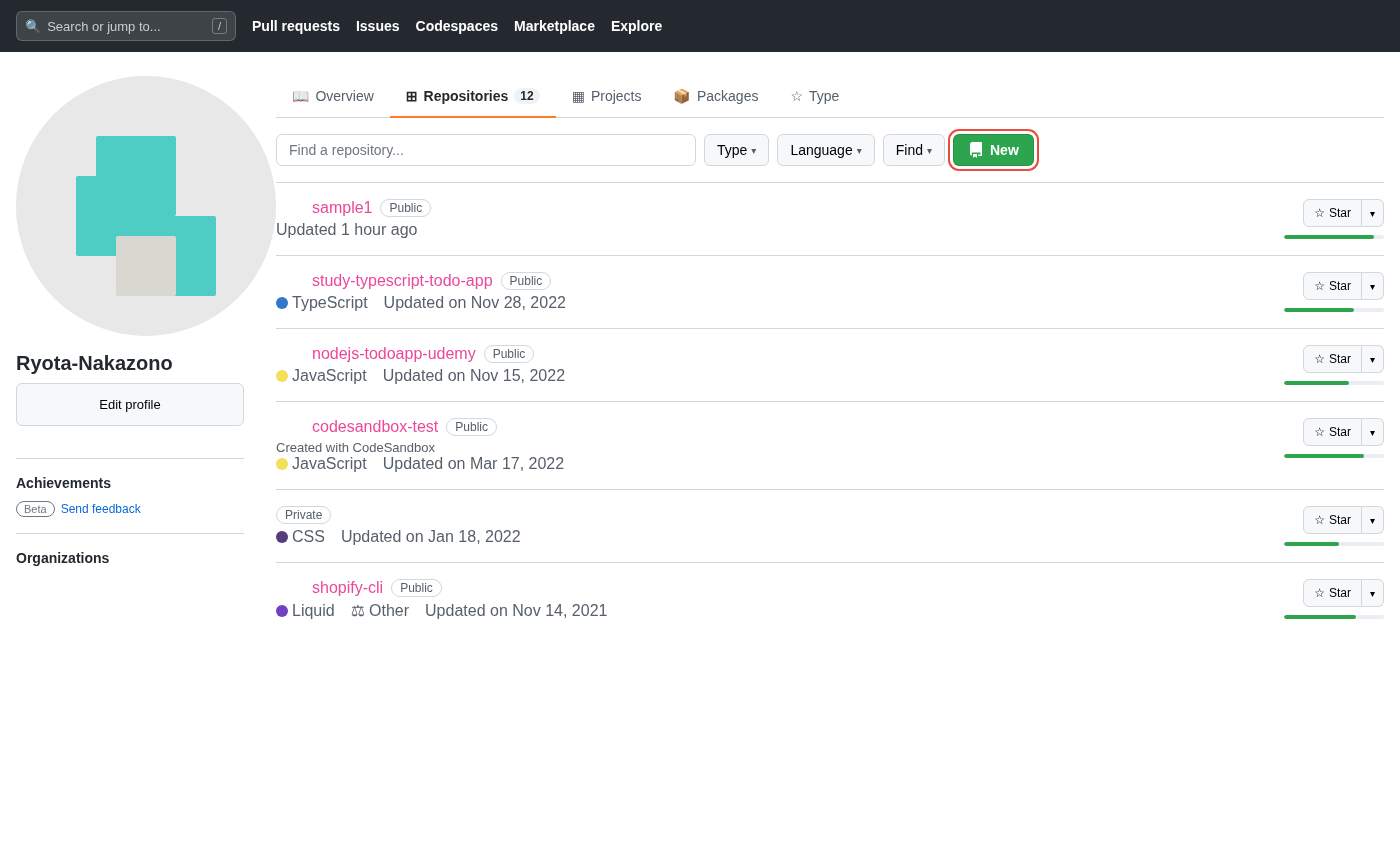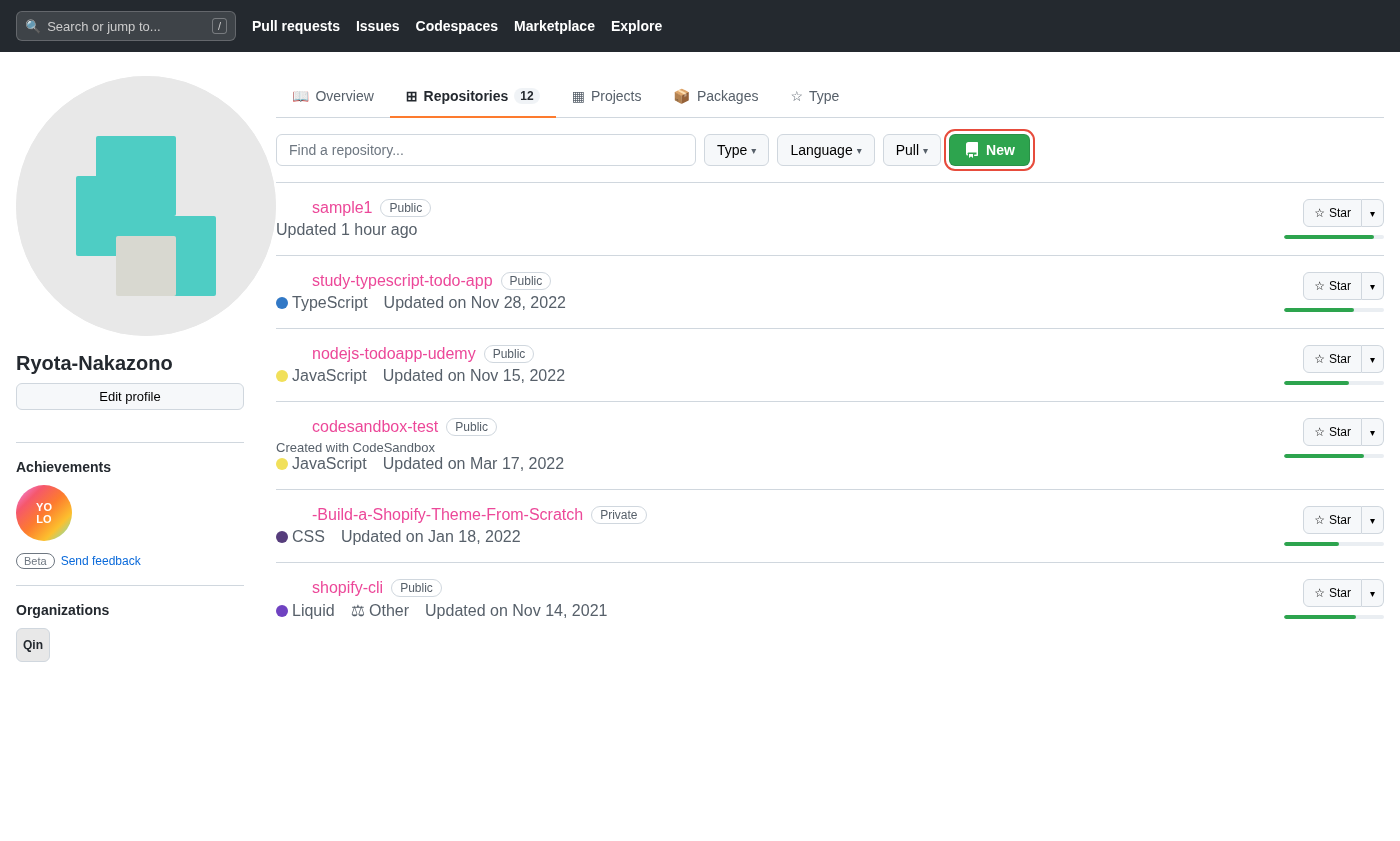--- a/index.html
+++ b/index.html
@@ -17,21 +17,21 @@
     .sidebar { width: 260px; flex-shrink: 0; padding-right: 32px; }
     .main { flex: 1; }
 
     
     .avatar-wrap { width: 260px; height: 260px; border-radius: 50%; overflow: hidden; background: #e8e8e8; margin-bottom: 16px; position: relative; display: flex; align-items: center; justify-content: center; }
     .avatar-svg { width: 100%; height: 100%; }
     .avatar-emoji { position: absolute; bottom: 12px; right: 16px; font-size: 18px; }
 
     
     .username { font-size: 20px; font-weight: 600; margin-bottom: 8px; }
-    .edit-profile-btn { width: 100%; padding: 5px 12px; border: 1px solid #d0d7de; border-radius: 6px; background: #f6f8fa; font-size: 13px; cursor: pointer; margin-bottom: 16px; }
+    .edit-profile-btn { width: 100%; padding: 13px 12px; border: 1px solid #d0d7de; border-radius: 6px; background: #f6f8fa; font-size: 13px; cursor: pointer; margin-bottom: 16px; }
     .divider { border: none; border-top: 1px solid #d0d7de; margin: 16px 0; }
 
     
     .section-title { font-size: 14px; font-weight: 600; margin-bottom: 10px; }
     .achievement-badge { width: 56px; height: 56px; border-radius: 50%; background: linear-gradient(135deg, #f093fb 0%, #f5576c 25%, #fd7b2e 50%, #fcc02e 75%, #5ee7df 100%); display: flex; align-items: center; justify-content: center; font-size: 14px; font-weight: 900; color: #fff; }
     .beta-badge { display: inline-block; border: 1px solid #6e7781; border-radius: 20px; padding: 1px 7px; font-size: 11px; color: #6e7781; margin-right: 6px; }
     .send-feedback { color: #0969da; font-size: 12px; cursor: pointer; }
 
     
     .org-badge { width: 34px; height: 34px; border-radius: 6px; background: #e8e8e8; border: 1px solid #d0d7de; display: flex; align-items: center; justify-content: center; font-size: 12px; font-weight: 600; color: #24292f; cursor: pointer; }
@@ -106,37 +106,29 @@
     
     <div class="username">Ryota-Nakazono</div>
 
     
     <button class="edit-profile-btn">Edit profile</button>
 
     <hr class="divider">
 
     
     <div class="section-title">Achievements</div>
-    <div style="display:flex;align-items:center;gap:12px;margin-bottom:12px;">
-      <div class="achievement-badge">
-        <span style="font-size:11px;font-weight:900;line-height:1.1;text-align:center;">YO<br>LO</span>
-      </div>
-    </div>
     <div style="display:flex;align-items:center;margin-bottom:8px;">
       <span class="beta-badge">Beta</span>
       <span class="send-feedback">Send feedback</span>
     </div>
 
     <hr class="divider">
 
     
     <div class="section-title">Organizations</div>
-    <div style="display:flex;gap:8px;">
-      <div class="org-badge">Qin</div>
-    </div>
   </div>
 
   <div class="main">
 
     <div class="tabs">
       <a class="tab">
         <span>📖</span>
         <span>Overview</span>
       </a>
       <a class="tab active">
@@ -162,21 +154,21 @@
       <input class="find-input" type="text" placeholder="Find a repository..." style="">
       <button class="filter-btn">
         <span>Type</span>
         <span class="filter-btn-caret">▾</span>
       </button>
       <button class="filter-btn">
         <span>Language</span>
         <span class="filter-btn-caret">▾</span>
       </button>
       <button class="filter-btn">
-        <span>Pull</span>
+        <span>Find</span>
         <span class="filter-btn-caret">▾</span>
       </button>
       <button class="new-btn">
         <svg width="16" height="16" viewBox="0 0 16 16" fill="white">
           <path d="M2 2.5A2.5 2.5 0 014.5 0h8.75a.75.75 0 01.75.75v12.5a.75.75 0 01-.75.75h-2.5a.75.75 0 110-1.5h1.75v-2h-8a1 1 0 00-.714 1.7.75.75 0 01-1.072 1.05A2.495 2.495 0 012 11.5v-9zm10.5-1V9h-8c-.356 0-.694.074-1 .208V2.5a1 1 0 011-1h8zM5 12.25v3.25a.25.25 0 00.4.2l1.45-1.087a.25.25 0 01.3 0L8.6 15.7a.25.25 0 00.4-.2v-3.25a.25.25 0 00-.25-.25h-3.5a.25.25 0 00-.25.25z"></path>
         </svg>
         <span>New</span>
       </button>
     </div>
 
@@ -302,21 +294,20 @@
         <div class="progress-bar">
           <div class="progress-fill" style="width:80%"></div>
         </div>
       </div>
     </div>
   </div>
         <div class="repo-item">
     <div class="repo-row">
       <div class="repo-info">
         <div class="repo-header">
-          <a class="repo-name">-Build-a-Shopify-Theme-From-Scratch</a>
           <span class="repo-badge">Private</span>
         </div>
 
         <div class="repo-meta">
           <span class="lang-info">
       <span class="lang-dot" style="background:#563d7c;"></span>
       <span>CSS</span>
     </span>
                 <span>Updated on Jan 18, 2022</span>
         </div>

